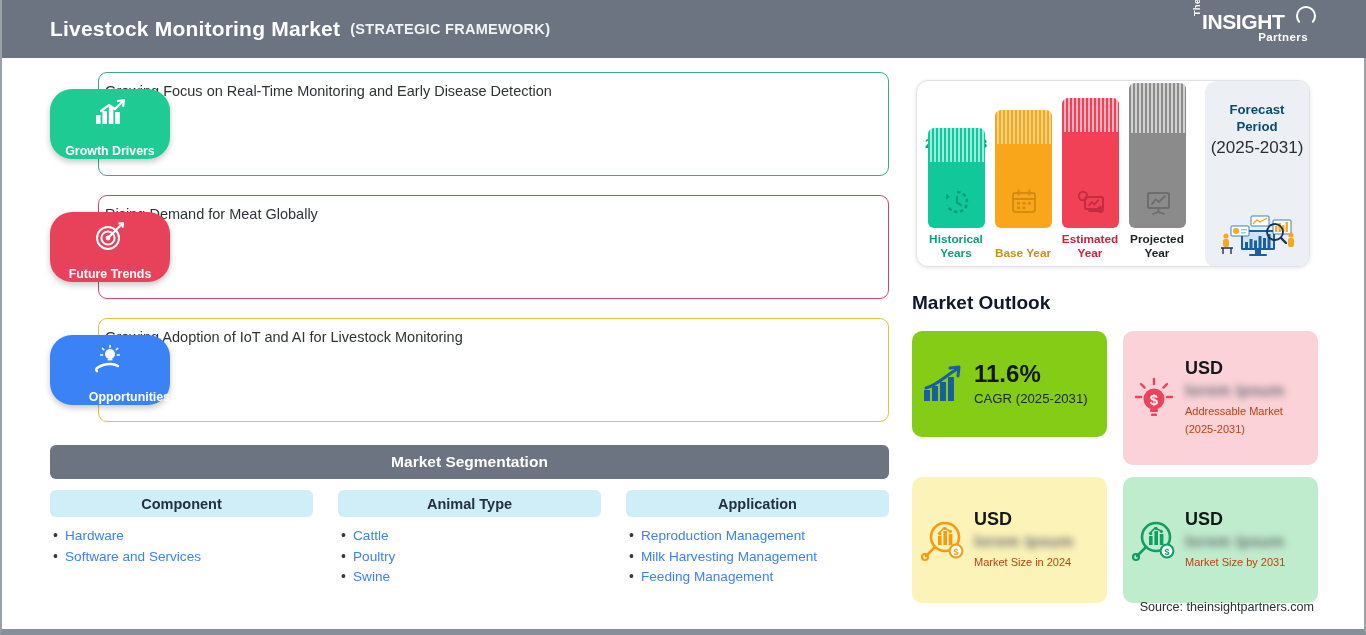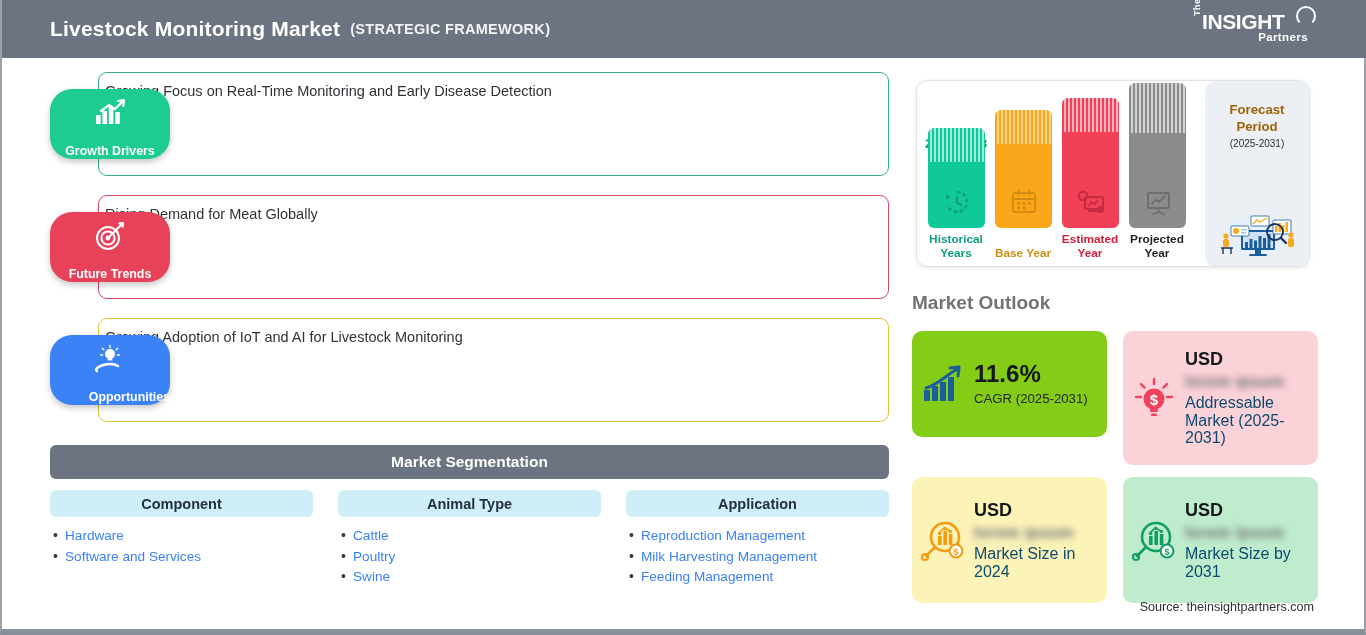--- a/index.html
+++ b/index.html
@@ -177,33 +177,33 @@
     line-height: 13.5px;
   }
   .fc-right {
     position: absolute; right: 0; top: 0;
     width: 104px; height: 187px;
     background: #eceff3;
     border-radius: 12px;
   }
   .fc-right-title {
     margin-top: 20px; text-align: center;
-    font-size: 13.2px; font-weight: bold; color: #a16207;
+    font-size: 13.2px; font-weight: bold; color: #0c4a6e;
     line-height: 17px;
   }
   .fc-right-sub {
     text-align: center; margin-top: 3px;
-    font-size: 10px; color: #2a2f35;
+    font-size: 17px; color: #2a2f35;
   }
   .fc-illus { position: absolute; left: 6px; bottom: 10px; width: 92px; height: 56px; }
 
   
   .mo-title {
     position: absolute; left: 910px; top: 292px;
-    font-size: 19px; font-weight: bold; color: #737373; text-align: center;
+    font-size: 19px; font-weight: bold; color: #0f172a; text-align: center;
   }
   .mo-card {
     position: absolute;
     border-radius: 10px;
     display: flex; align-items: center;
   }
   .mo-a { left: 910px; top: 331px; width: 195px; height: 106px; background: #84cc16; }
   .mo-b { left: 1121px; top: 331px; width: 195px; height: 134px; background: #fbd2d8; }
   .mo-c { left: 910px; top: 477px; width: 195px; height: 126px; background: #fcf3b8; }
   .mo-d { left: 1121px; top: 477px; width: 195px; height: 126px; background: #bfeccc; }
@@ -211,21 +211,21 @@
   .mo-body { flex: 1; padding-right: 8px; }
   .mo-big { font-size: 24px; font-weight: bold; color: #14181c; line-height: 1.05; }
   .mo-small { font-size: 13.2px; color: #22272c; margin-top: 4px; line-height: 17px; }
   .mo-usd { font-size: 18px; font-weight: bold; color: #14181c; }
   .mo-blur {
     font-size: 16px; font-weight: bold; color: #6a6f75;
     filter: blur(3.6px);
     margin: 3px 0 3px 0; letter-spacing: .4px;
     user-select: none;
   }
-  .mo-label { font-size: 16px; color: #0c4a6e; line-height: 17.5px; }
+  .mo-label { font-size: 11px; color: #c2410c; line-height: 17.5px; }
   .source {
     position: absolute; right: 50px; top: 600px;
     font-size: 12.6px; color: #2b3035;
   }
 </style>
 </head>
 <body>
 
 <div class="page">
 

